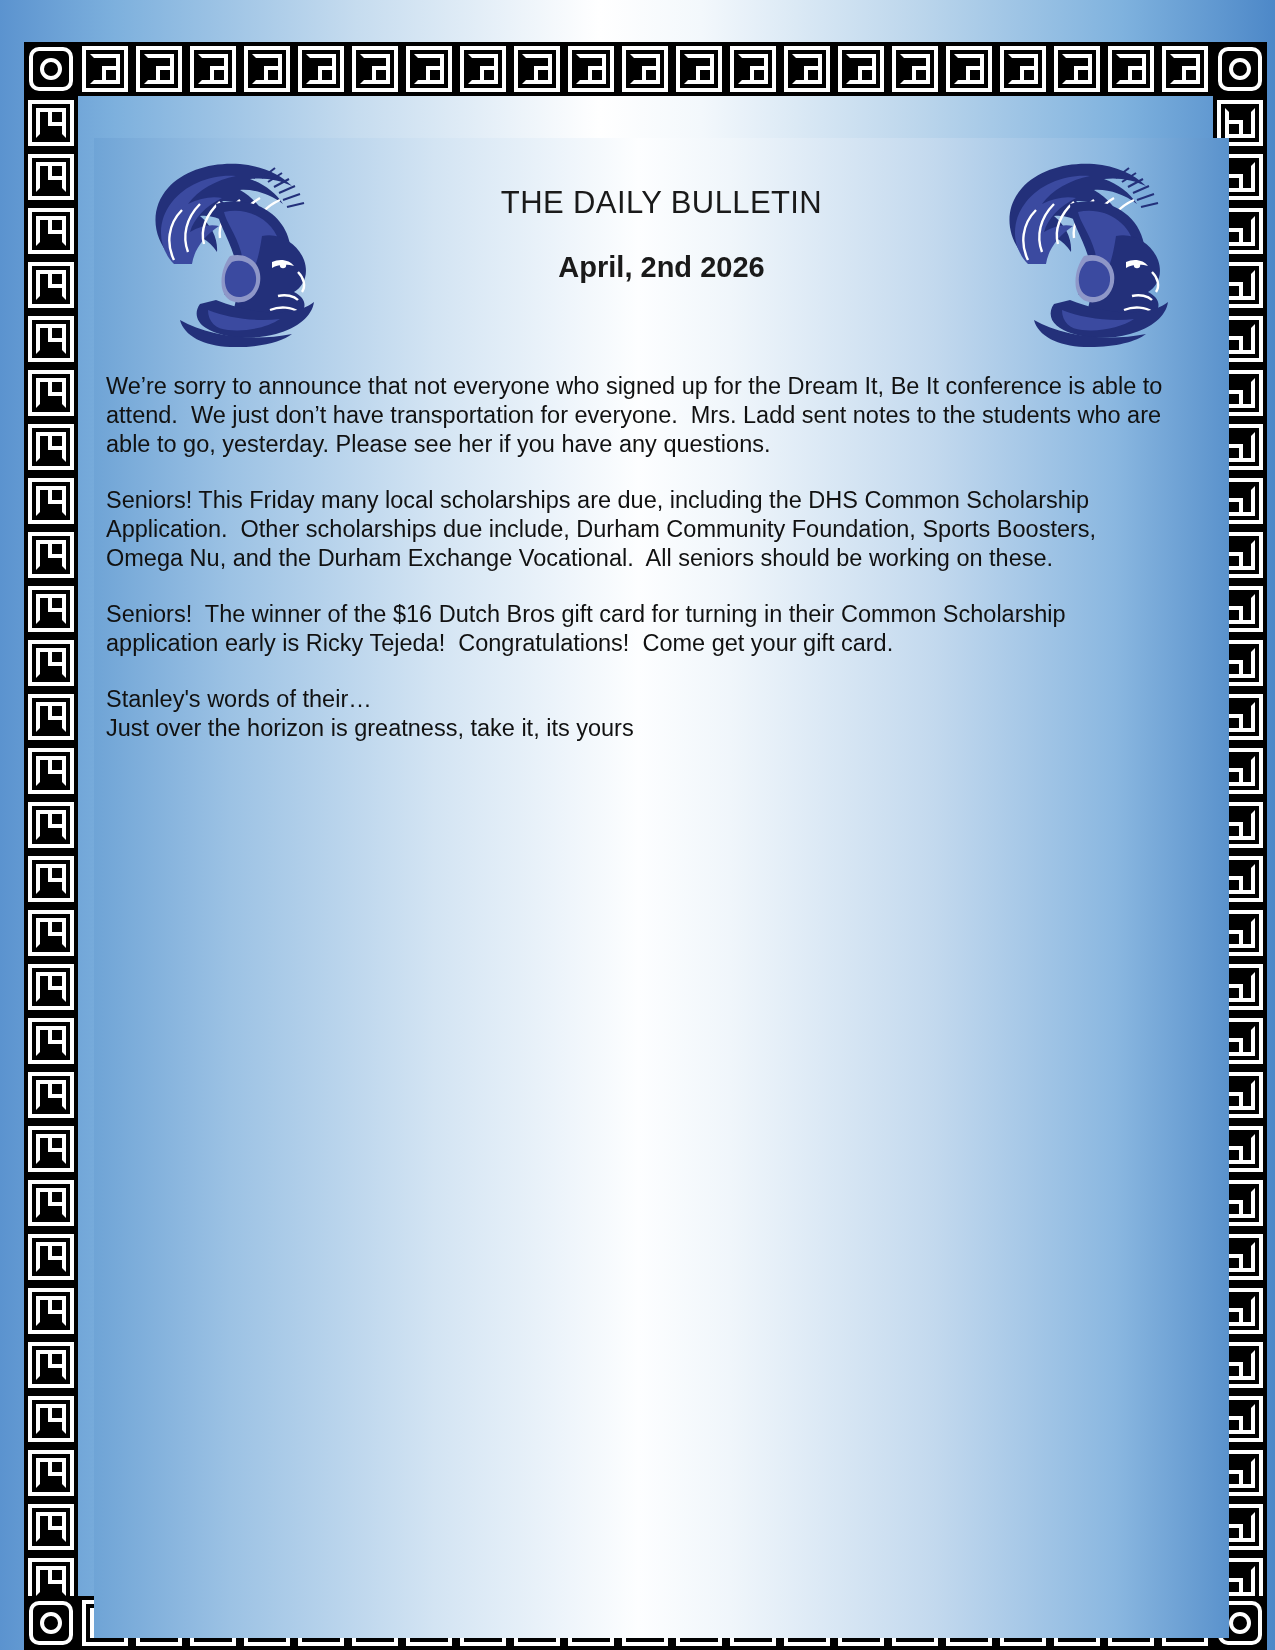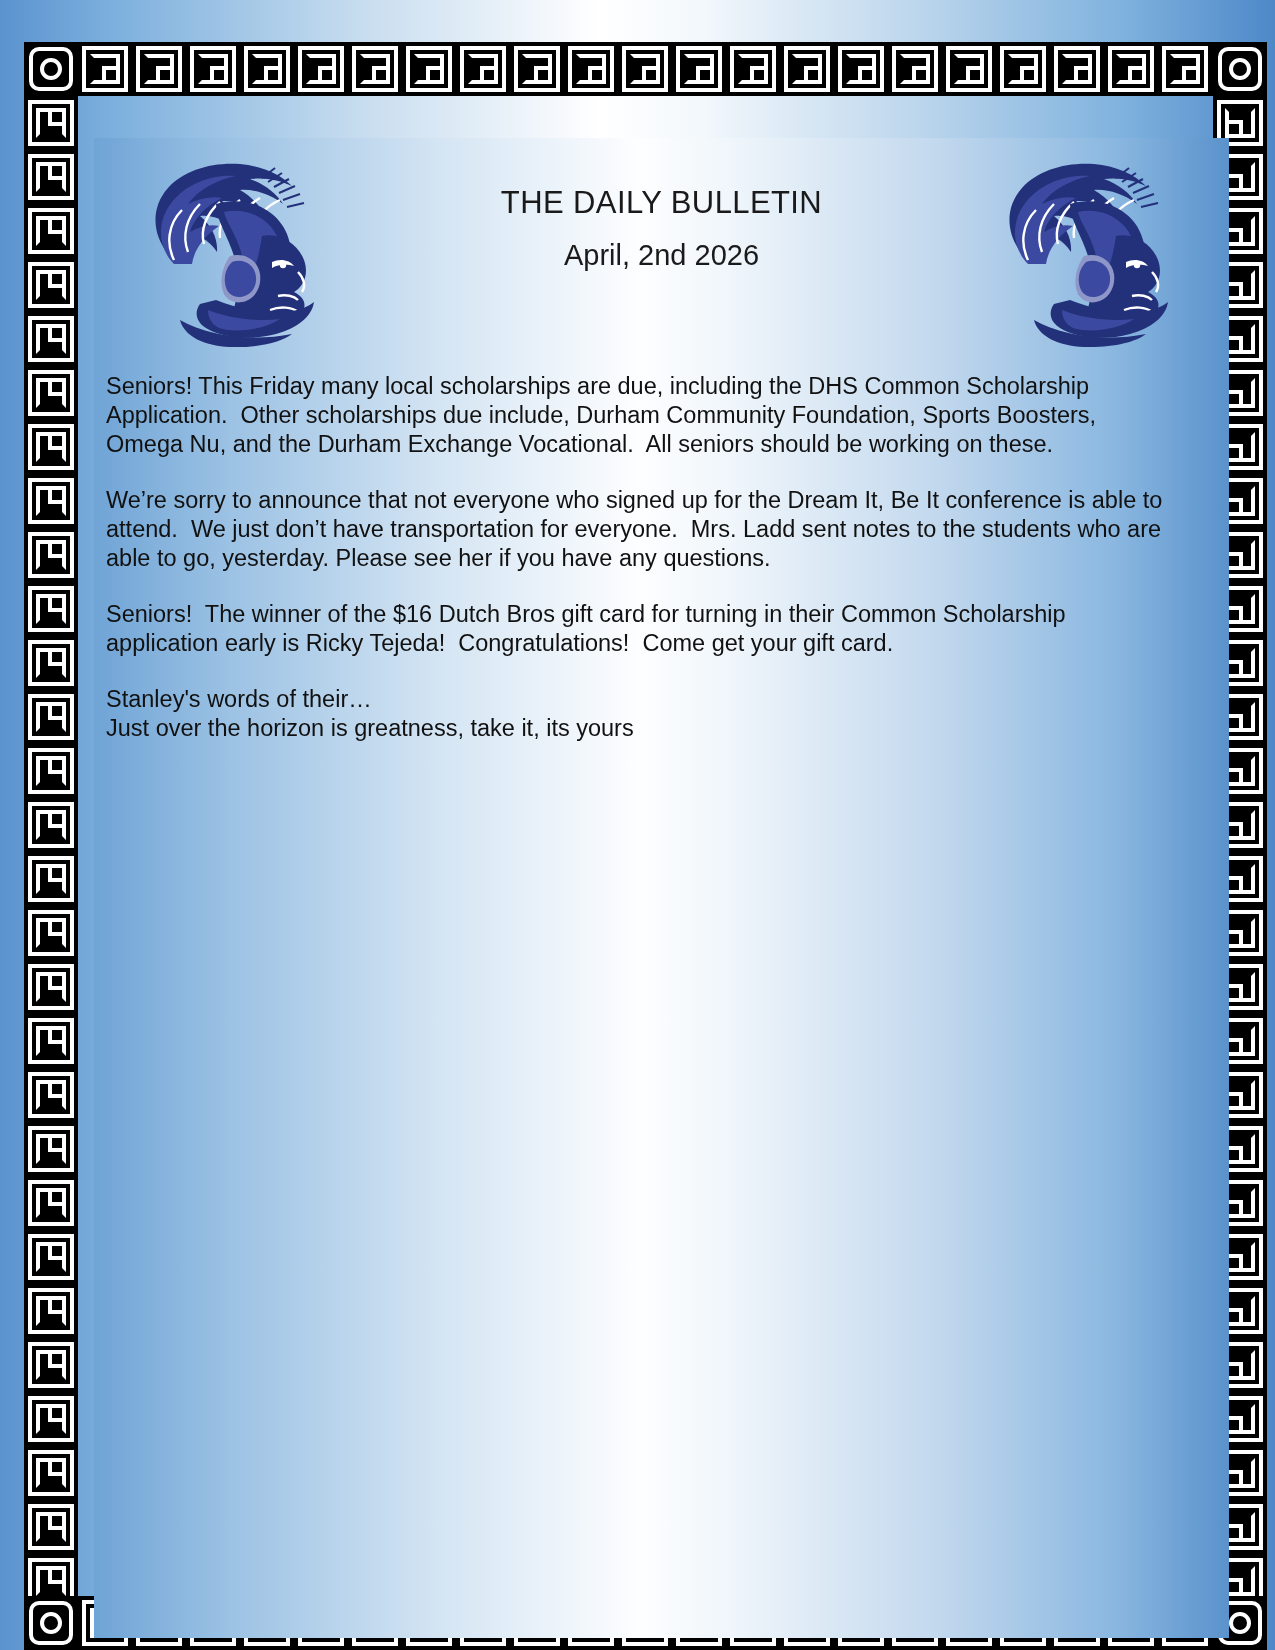--- a/index.html
+++ b/index.html
@@ -174,24 +174,24 @@
     text-align: center;
   }
   .bulletin-title {
     font-size: 31px;
     color: #1a1a1a;
     letter-spacing: 0.4px;
     font-weight: 400;
     line-height: 1.1;
   }
   .bulletin-date {
-    margin-top: 20px;
+    margin-top: 32px;
     font-size: 29px;
     color: #1a1a1a;
-    font-weight: 400;
+    font-weight: 700;
     line-height: 1.1;
   }
 
   
   .body-copy {
     position: absolute;
     left: 12px;
     top: 234px;
     width: 1065px;
     color: #111111;
@@ -462,22 +462,22 @@
                        C104 185 96 178 96 166 Z" fill="#3b4aa0"></path>
               <path d="M68 176 C96 192 140 198 180 190 C170 198 146 204 118 203
                        C92 202 72 192 68 176 Z" fill="#23307a"></path>
             </g>
           </svg>
         </div>
 
       </div>
 
       <div class="body-copy">
+        <p class="para">We’re sorry to announce that not everyone who signed up for the Dream It, Be It conference is able to attend.  We just don’t have transportation for everyone.  Mrs. Ladd sent notes to the students who are able to go, yesterday. Please see her if you have any questions.</p>
         <p class="para">Seniors! This Friday many local scholarships are due, including the DHS Common Scholarship Application.  Other scholarships due include, Durham Community Foundation, Sports Boosters, Omega Nu, and the Durham Exchange Vocational.  All seniors should be working on these.</p>
-        <p class="para">We’re sorry to announce that not everyone who signed up for the Dream It, Be It conference is able to attend.  We just don’t have transportation for everyone.  Mrs. Ladd sent notes to the students who are able to go, yesterday. Please see her if you have any questions.</p>
         <p class="para">Seniors!  The winner of the $16 Dutch Bros gift card for turning in their Common Scholarship application early is Ricky Tejeda!  Congratulations!  Come get your gift card.</p>
         <p class="para">Stanley's words of their…
 Just over the horizon is greatness, take it, its yours</p>
       </div>
 
     </div>
   </div>
 </div>
 
 </body></html>

